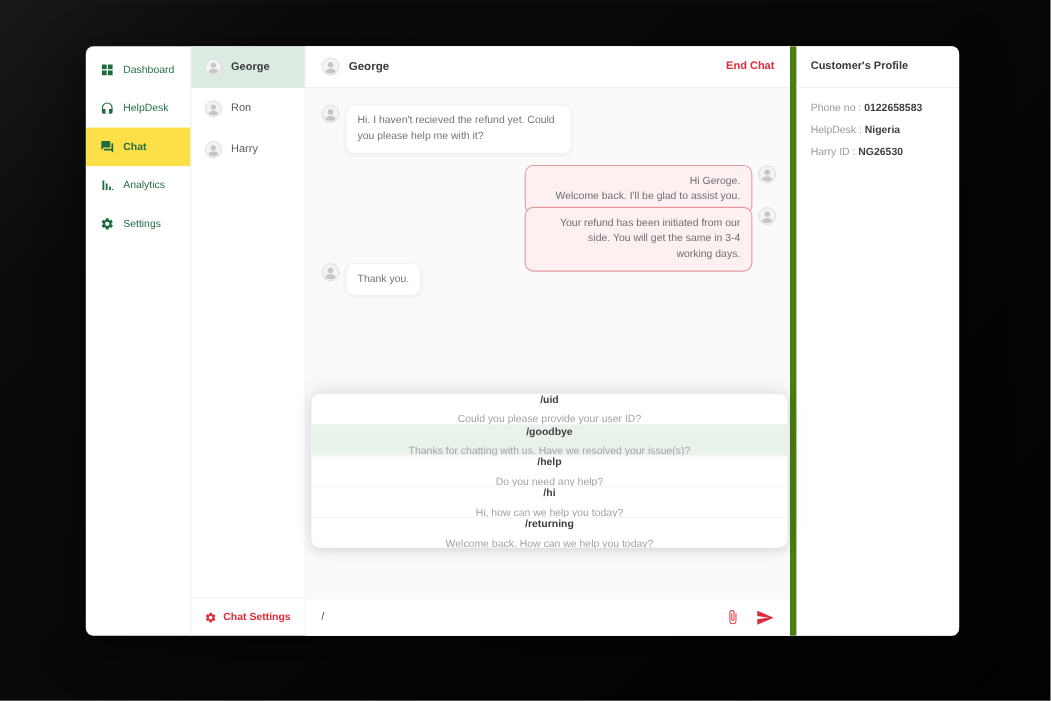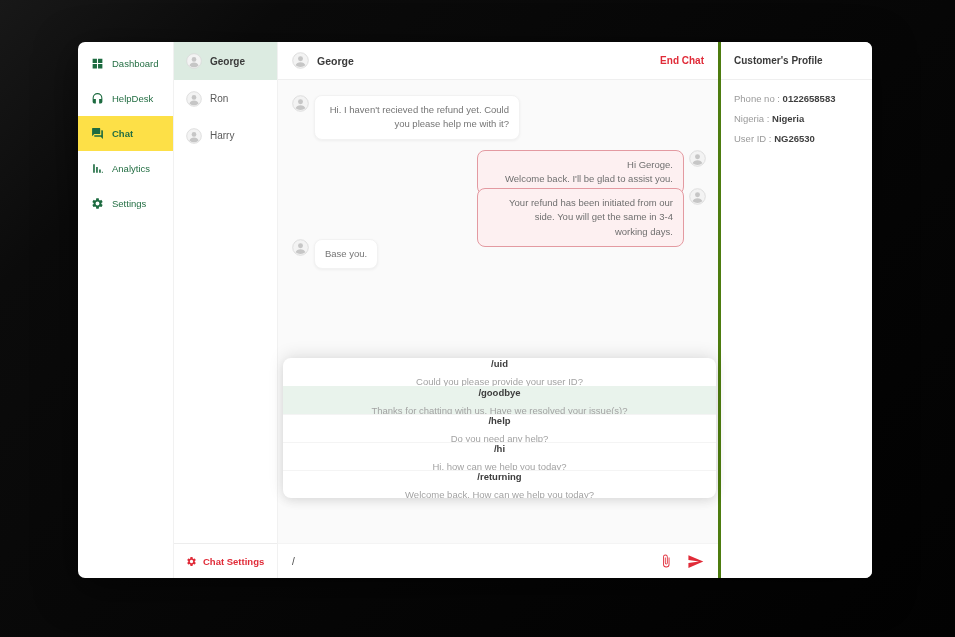--- a/index.html
+++ b/index.html
@@ -44,21 +44,21 @@
   .chat-header .name { font-weight:bold; font-size:10.5px; color:#3a3a3a; }
   .end-chat { margin-left:auto; color:#e02b38; font-weight:bold; font-size:10px; cursor:pointer; }
   .messages { flex:1; background:#fafafa; position:relative; }
   .msg-row { position:absolute; display:flex; align-items:flex-start; gap:5px; }
   .bubble {
     border-radius:8px; padding:7px 10px; font-size:9.5px; line-height:1.5;
     color:#757575; white-space:pre-line;
   }
   .bubble.from-customer { background:#fff; border:1px solid #f2f2f2; box-shadow:0 1px 3px rgba(0,0,0,0.05); }
   .bubble.from-agent { background:#fdf0f1; border:1px solid #e39aa1; color:#6f6f6f;text-align:right; }
-  .row-m0 { left:14px; top:15px; }  .row-m0 .bubble { width:206px;text-align:right; }
+  .row-m0 { left:14px; top:15px; }  .row-m0 .bubble { width:206px; }
   .row-m1 { right:12px; top:70px; } .row-m1 .bubble { width:207px; }
   .row-m2 { right:12px; top:108px; }.row-m2 .bubble { width:207px;padding-left:29px; }
   .row-m3 { left:14px; top:159px; }
   
   .popup {
     position:absolute; left:5px; top:316px; width:433px; height:140px; z-index:6;
     background:#fff; border-radius:8px; overflow:hidden;
     box-shadow:0 -3px 16px rgba(0,0,0,0.10), 0 4px 10px rgba(0,0,0,0.08);
   }
   .cmd-row { height:28px; display:flex; align-items:center; gap:7px; padding:0 13px; font-size:9.5px; border-top:1px solid #f4f4f4; cursor:pointer;flex-direction:column; }
@@ -66,21 +66,21 @@
   .cmd-row.highlighted { background:#e9f3ec; border-top-color:#e9f3ec; }
   .cmd-row.highlighted + .cmd-row { border-top-color:#f4f4f4; }
   .cmd-key { font-weight:bold; color:#3d3d3d; }
   .cmd-desc { color:#a3a3a3; white-space:nowrap; overflow:hidden; }
   
   .input-bar { height:35px; flex:none; background:#fff; border-top:1px solid #f4f4f4; display:flex; align-items:center; gap:14px; padding:0 14px; }
   .chat-input { flex:1; border:none; outline:none; background:transparent; font-family:"Liberation Sans",sans-serif; font-size:10px; color:#4a4a4a; }
   .attach-icon svg { width:14px; height:14px; fill:#e02b38; display:block; cursor:pointer; }
   .send-icon svg { width:17px; height:17px; fill:#e02b38; display:block; cursor:pointer; }
   
-  .profile { flex:1; border-left:3px solid #4d7c0f; background:#fff; }
+  .profile { flex:1; border-left:6px solid #4d7c0f; background:#fff; }
   .profile-header { height:38px; display:flex; align-items:center; padding:0 13px; border-bottom:1px solid #efefef; font-weight:bold; font-size:10px; color:#3a3a3a; }
   .profile-body { padding:13px; }
   .pf-row { margin-bottom:9px; font-size:9.5px; color:#9a9a9a; }
   .pf-value { color:#3f3f3f; font-weight:bold; }
 </style>
 </head>
 <body>
 
 <svg width="0" height="0" style="position:absolute">
   <defs>
@@ -186,21 +186,21 @@
         <div class="bubble from-agent">Your refund has been initiated from our side. You will get the same in 3-4 working days.</div>
         <svg class="avatar" viewBox="0 0 24 24">
             <use href="#person-avatar"></use>
           </svg>
       </div>
 
       <div class="msg-row row-m3">
         <svg class="avatar" viewBox="0 0 24 24">
             <use href="#person-avatar"></use>
           </svg>
-        <div class="bubble from-customer">Base you.</div>
+        <div class="bubble from-customer">Thank you.</div>
       </div>
 
     </div>
 
     <div class="popup">
       <div class="cmd-row">
         <span class="cmd-key">/uid</span>
         <span class="cmd-desc">Could you please provide your user ID?</span>
       </div>
       <div class="cmd-row highlighted">
@@ -237,21 +237,21 @@
 
   </div>
 
   <div class="profile">
     <div class="profile-header">Customer's Profile</div>
     <div class="profile-body">
       <div class="pf-row">
         <span>Phone no : </span><span class="pf-value">0122658583</span>
       </div>
       <div class="pf-row">
-        <span>Nigeria : </span><span class="pf-value">Nigeria</span>
+        <span>HelpDesk : </span><span class="pf-value">Nigeria</span>
       </div>
       <div class="pf-row">
-        <span>User ID : </span><span class="pf-value">NG26530</span>
+        <span>Harry ID : </span><span class="pf-value">NG26530</span>
       </div>
     </div>
   </div>
 
 </div>
 
 </body></html>

